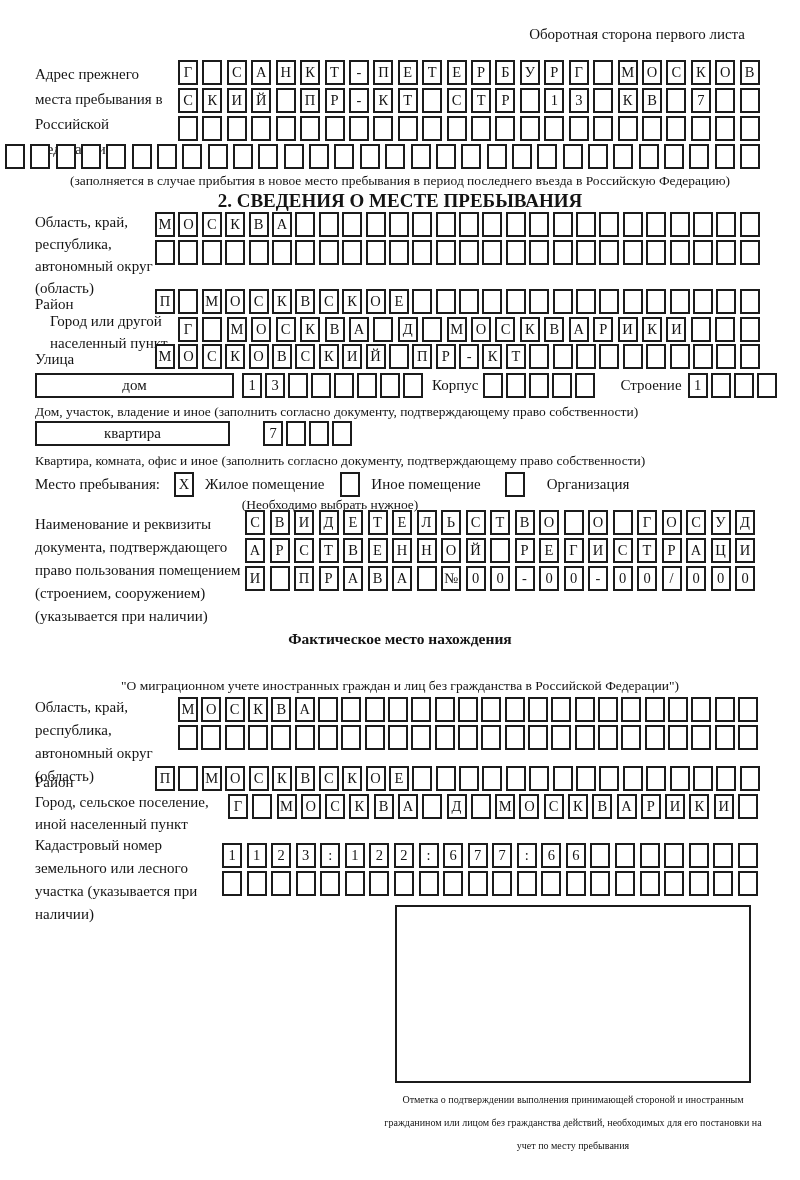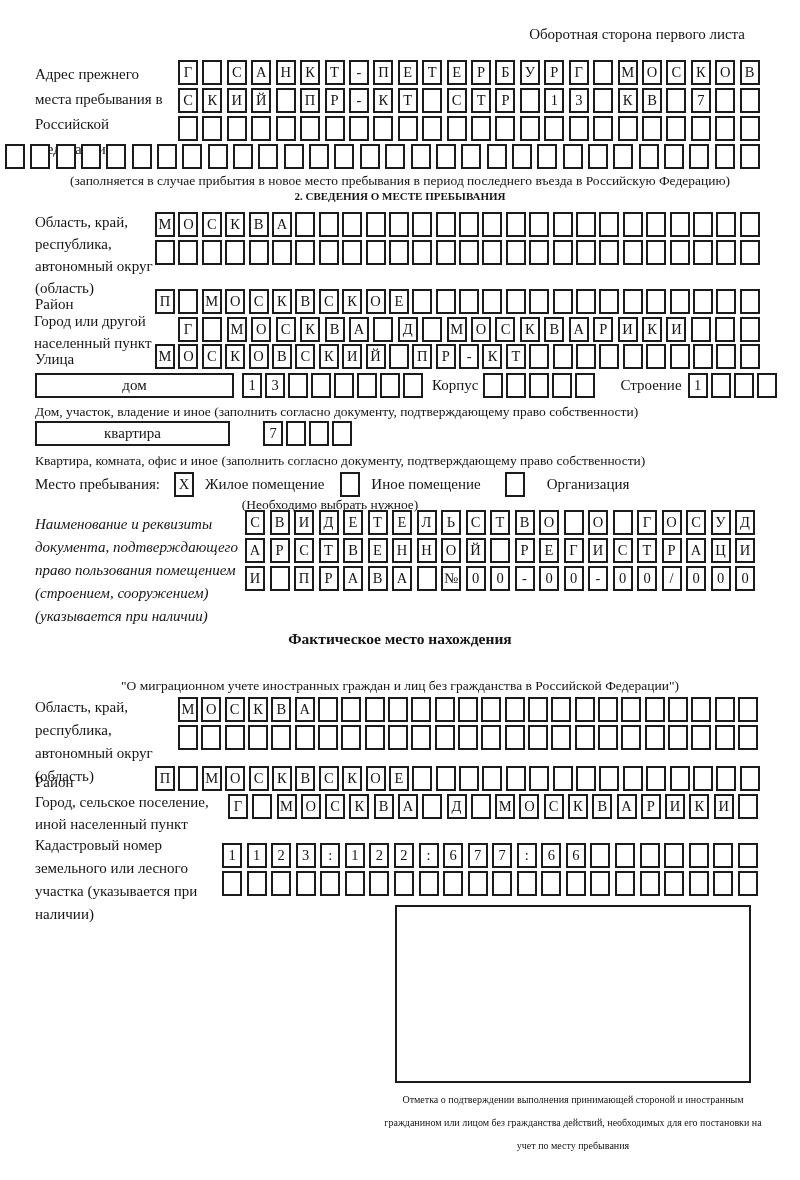--- a/index.html
+++ b/index.html
@@ -6,21 +6,21 @@
   html,body { background:#fff; }
   body {
     width:800px; height:1180px; margin:0 auto; position:relative;
     font-family:"Liberation Serif","DejaVu Serif",serif; color:#141414;
   }
   .page { position:relative; width:800px; height:1180px; overflow:hidden; }
   .abs { position:absolute; }
   .label { font-size:15px; line-height:24px; }
   .note { font-size:13.5px; line-height:17px; }
   .center { left:0; width:800px; text-align:center; }
-  .title { font-weight:bold; font-size:11px; }
+  .title { font-weight:bold; font-size:19px; }
   .subtitle { font-weight:bold; font-size:15.5px; }
   .cells { position:absolute; display:flex; justify-content:space-between; }
   .cell {
     flex:none; width:20px; height:25px; border:2px solid #1b1b1b;
     display:flex; align-items:center; justify-content:center;
     font-size:14.5px; line-height:1; background:#fff;
   }
   .cellgroup { display:flex; gap:3px; }
   .widebox {
     border:2px solid #1b1b1b; height:25px; background:#fff;
@@ -234,21 +234,21 @@
       <span class="cell"></span>
       <span class="cell"></span>
       <span class="cell"></span>
       <span class="cell"></span>
       <span class="cell"></span>
       <span class="cell"></span>
       <span class="cell"></span>
       <span class="cell"></span>
     </div>
 
-  <div class="abs label" style="left:34px; top:310px; width:145px; line-height:22px;">Город или другой населенный пункт</div>
+  <div class="abs label" style="left:50px; top:310px; width:145px; line-height:22px;">Город или другой населенный пункт</div>
   <div class="cells" style="left:178px; top:317px; width:582px;">
       <span class="cell">Г</span>
       <span class="cell"></span>
       <span class="cell">М</span>
       <span class="cell">О</span>
       <span class="cell">С</span>
       <span class="cell">К</span>
       <span class="cell">В</span>
       <span class="cell">А</span>
       <span class="cell"></span>
@@ -348,21 +348,21 @@
     <span class="inline-label">Место пребывания:</span>
     <span class="cell" style="margin-left:14px;">X</span>
     <span class="inline-label" style="margin-left:11px;">Жилое помещение</span>
     <span class="cell" style="margin-left:16px;"></span>
     <span class="inline-label" style="margin-left:11px;">Иное помещение</span>
     <span class="cell" style="margin-left:24px;"></span>
     <span class="inline-label" style="margin-left:22px;">Организация</span>
   </div>
   <div class="abs note" style="left:180px; top:496px; width:300px; text-align:center;">(Необходимо выбрать нужное)</div>
 
-  <div class="abs label" style="left:35px; top:513px; width:215px; line-height:23px;font-style:italic;">Наименование и реквизиты документа, подтверждающего право пользования помещением (строением, сооружением) (указывается при наличии)</div>
+  <div class="abs label" style="left:35px; top:513px; width:215px; line-height:23px;">Наименование и реквизиты документа, подтверждающего право пользования помещением (строением, сооружением) (указывается при наличии)</div>
   <div class="cells" style="left:245px; top:510px; width:510px;">
       <span class="cell">С</span>
       <span class="cell">В</span>
       <span class="cell">И</span>
       <span class="cell">Д</span>
       <span class="cell">Е</span>
       <span class="cell">Т</span>
       <span class="cell">Е</span>
       <span class="cell">Л</span>
       <span class="cell">Ь</span>

